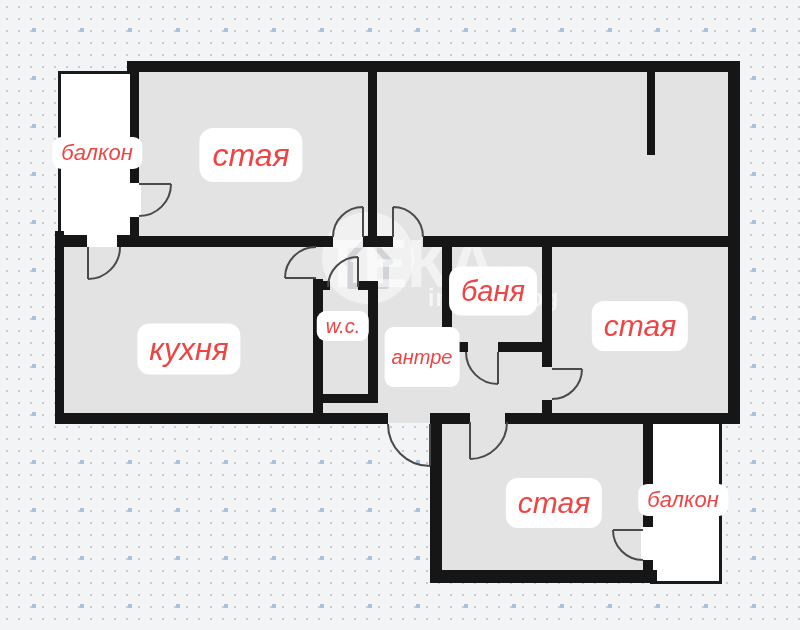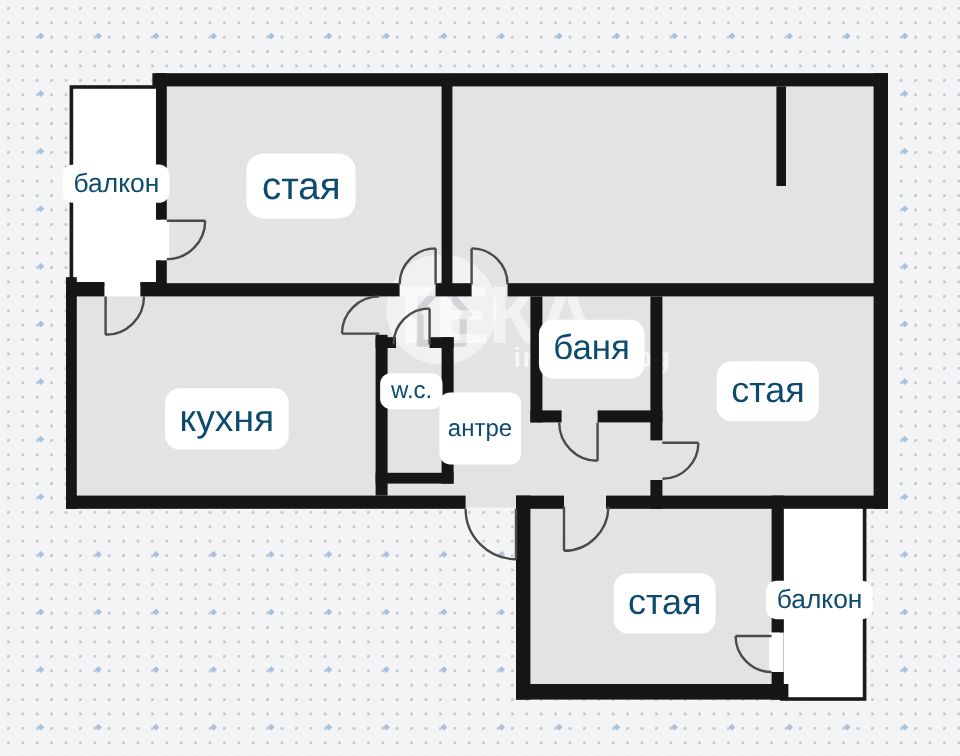--- a/index.html
+++ b/index.html
@@ -22,23 +22,23 @@
     letter-spacing:-1px;white-space:nowrap;user-select:none;
   }
   #watermark-text .wm-gap{width:96px;flex:0 0 auto;}
   #watermark-sub{
     position:absolute;left:428px;top:285px;z-index:2;
     color:rgba(255,255,255,0.66);font-size:23px;font-weight:bold;
     letter-spacing:1px;user-select:none;
   }
   .room-label{
     position:absolute;z-index:4;transform:translate(-50%,-50%);
-    background:#ffffff;border-radius:12px;color:#0c4a6e;
+    background:#ffffff;border-radius:12px;color:#ef4444;
     display:flex;align-items:center;justify-content:center;
-    white-space:nowrap;line-height:1;
+    white-space:nowrap;line-height:1;font-style:italic;
   }
   .lab-sm{font-size:20px;padding:5px 9px;border-radius:9px;}
   .lab-md{font-size:28px;padding:10px 12px;}
   .lab-lg{font-size:32px;padding:11px 13px;border-radius:14px;}
 </style>
 </head>
 <body>
 
 <div id="stage">
 
@@ -112,19 +112,19 @@
       <path d="M430 424 L430 466 M388 424 A42 42 0 0 0 430 466"></path>
       <path d="M470 422 L470 459 M507 422 A37 37 0 0 1 470 459"></path>
       <path d="M643 530 L613 530 M613 530 A30 30 0 0 0 643 560"></path>
     </g>
   </svg>
 
   <div class="room-label lab-sm" style="left:97px;top:153px;font-size:22px;">балкон</div>
   <div class="room-label lab-lg" style="left:251px;top:155px;">стая</div>
   <div class="room-label lab-md" style="left:189px;top:332px;font-size:31px;margin-top:17px;">кухня</div>
   <div class="room-label lab-sm" style="left:343px;top:326px;">w.c.</div>
-  <div class="room-label lab-sm" style="left:400px;top:357px;font-size:20px;padding:20px 7px;">антре</div>
+  <div class="room-label lab-sm" style="left:422px;top:357px;font-size:20px;padding:20px 7px;">антре</div>
   <div class="room-label lab-md" style="left:493px;top:291px;font-size:29px;">баня</div>
   <div class="room-label lab-md" style="left:640px;top:326px;font-size:30px;">стая</div>
   <div class="room-label lab-md" style="left:554px;top:503px;font-size:30px;">стая</div>
   <div class="room-label lab-sm" style="left:683px;top:500px;font-size:22px;">балкон</div>
 
 </div>
 
 </body></html>

